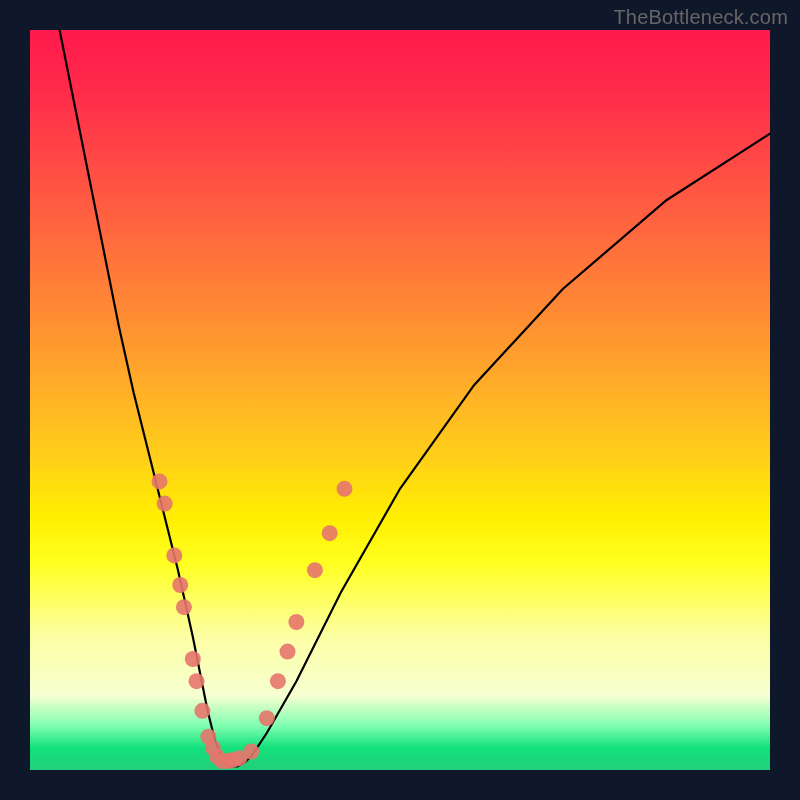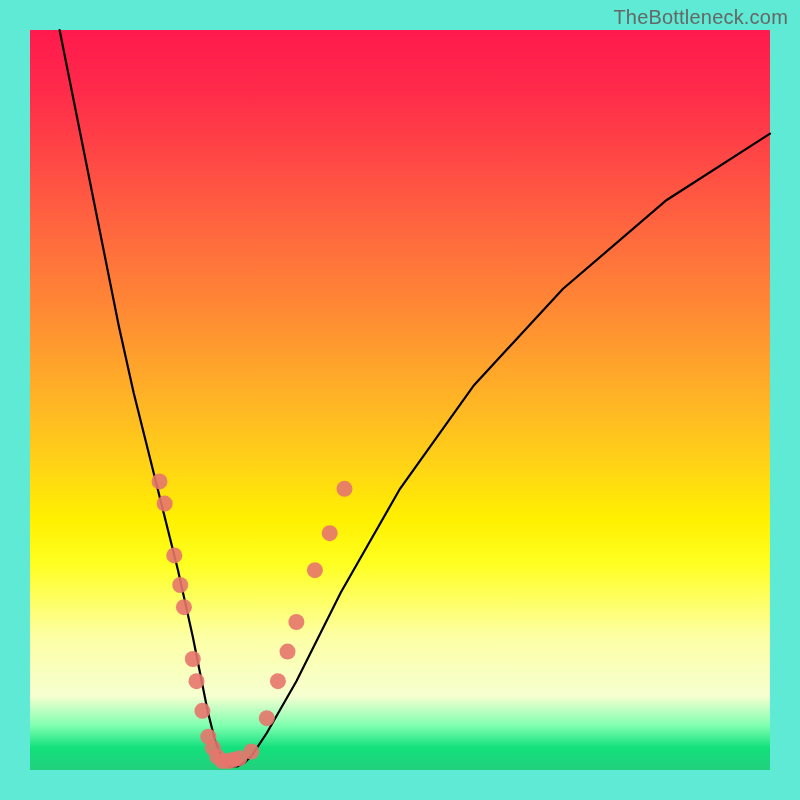--- a/index.html
+++ b/index.html
@@ -8,21 +8,21 @@
     width: 800px;
     height: 800px;
     overflow: hidden;
     background: #000;
     font-family: Arial, Helvetica, sans-serif;
   }
   .frame {
     position: relative;
     width: 800px;
     height: 800px;
-    background: #5eead4;
+    background: #0f172a;
   }
   .plot-area {
     position: absolute;
     left: 30px;
     top: 30px;
     width: 740px;
     height: 740px;
     
     background: linear-gradient(to bottom,
       #ff1a4d 0%,

